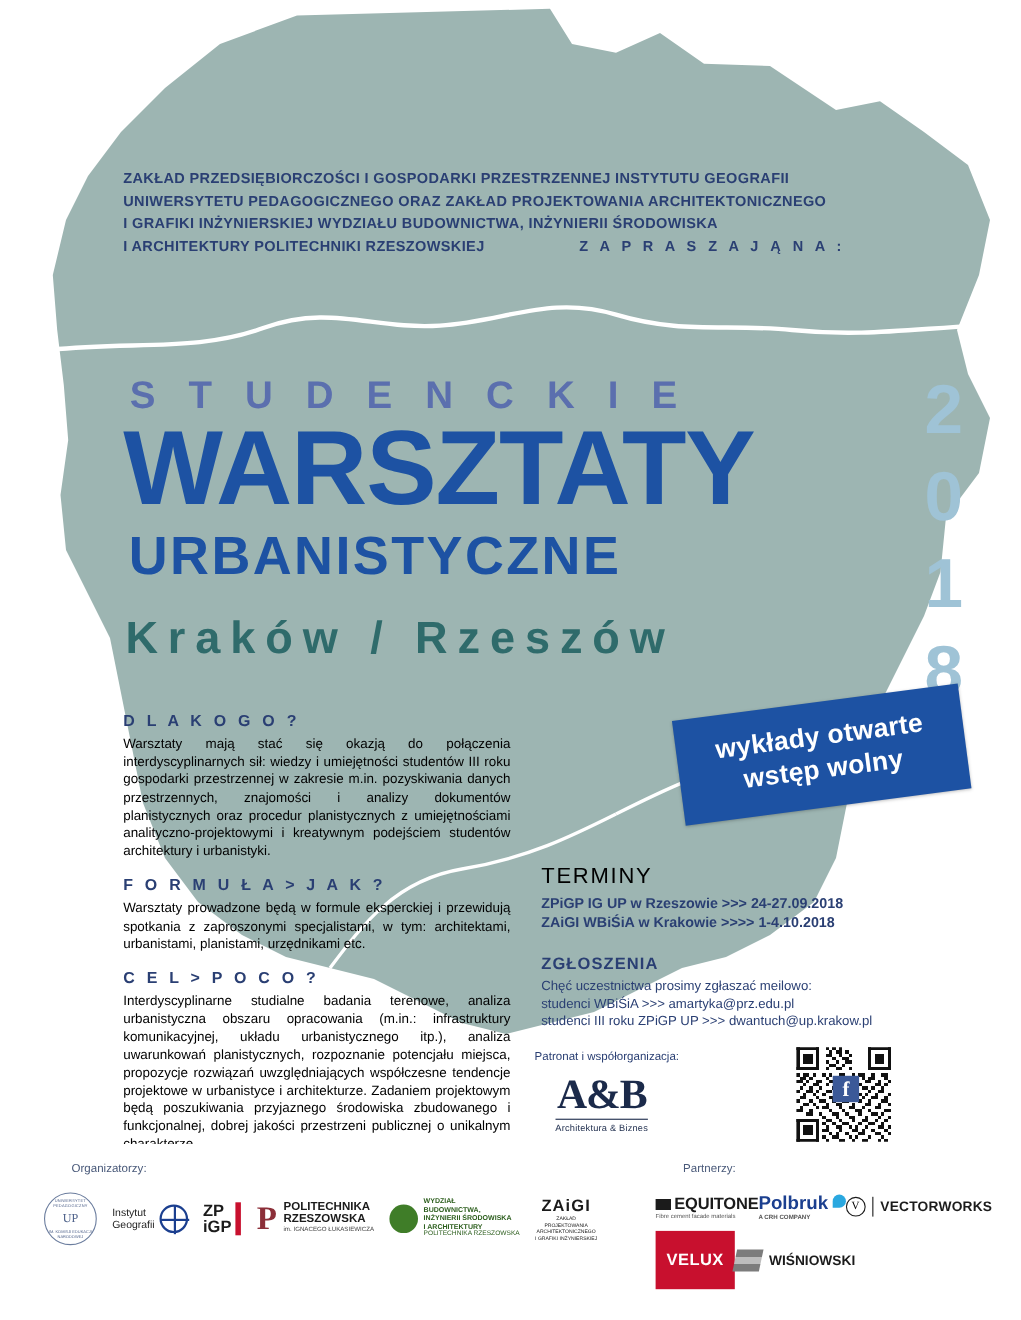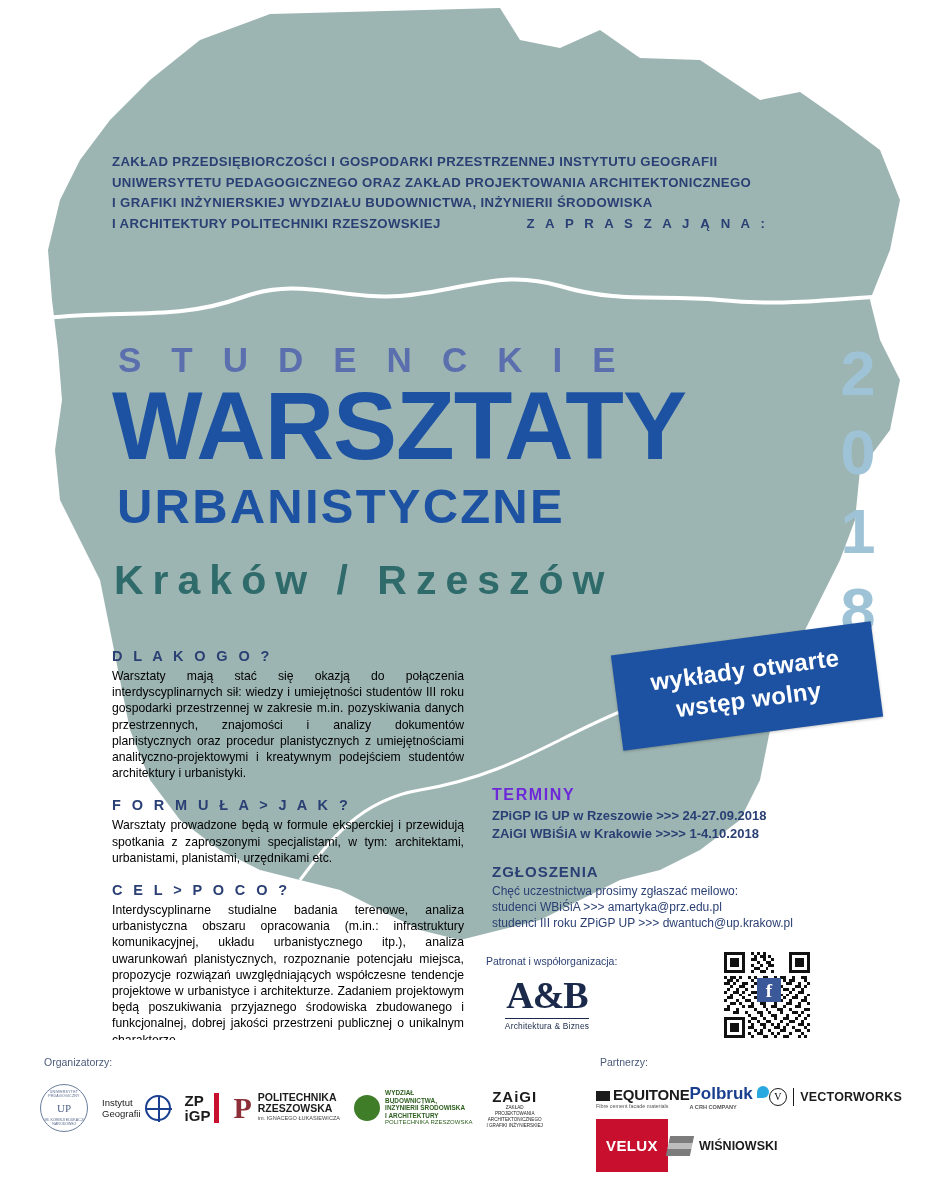--- a/index.html
+++ b/index.html
@@ -150,24 +150,24 @@
 
   
   .col-right {
     position: absolute;
     left: 492px; top: 786px;
     width: 330px;
     z-index: 7;
     color: #2a3f73;
   }
   .r-h {
-    font-weight: bold;
-    font-size: 16px;
+    font-weight: normal;
+    font-size: 20px;
     letter-spacing: 1.6px;
-    color: #6d28d9;
+    color: #000000;
     margin-bottom: 3px;
   }
   .r-line {
     font-size: 13px;
     font-weight: bold;
     line-height: 18px;
     color: #2a3f73;
   }
   .r-h2 {
     font-weight: bold;
@@ -240,20 +240,21 @@
     position: absolute;
     left: 0; top: 1040px;
     width: 928px; height: 160px;
     background: #ffffff;
     z-index: 9;
   }
   .f-label {
     position: absolute;
     font-size: 10.5px;
     color: #4a5a7a;
+    margin-left: 21px;
   }
   .f-org { left: 44px; top: 16px; }
   .f-part { left: 600px; top: 16px; }
 
   .logos-left {
     position: absolute;
     left: 40px; top: 44px;
     display: flex;
     align-items: center;
     gap: 14px;

